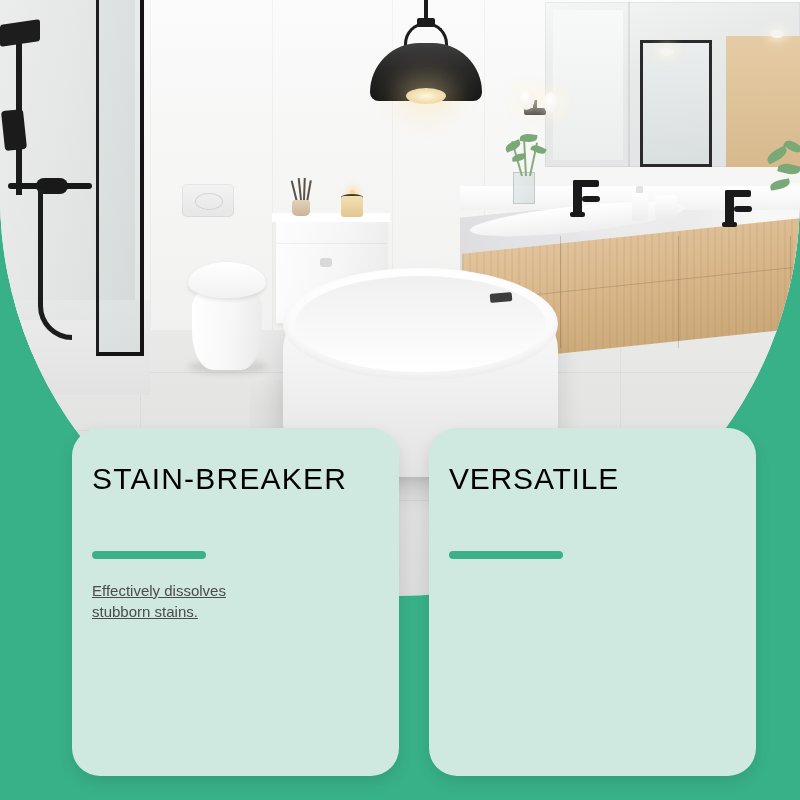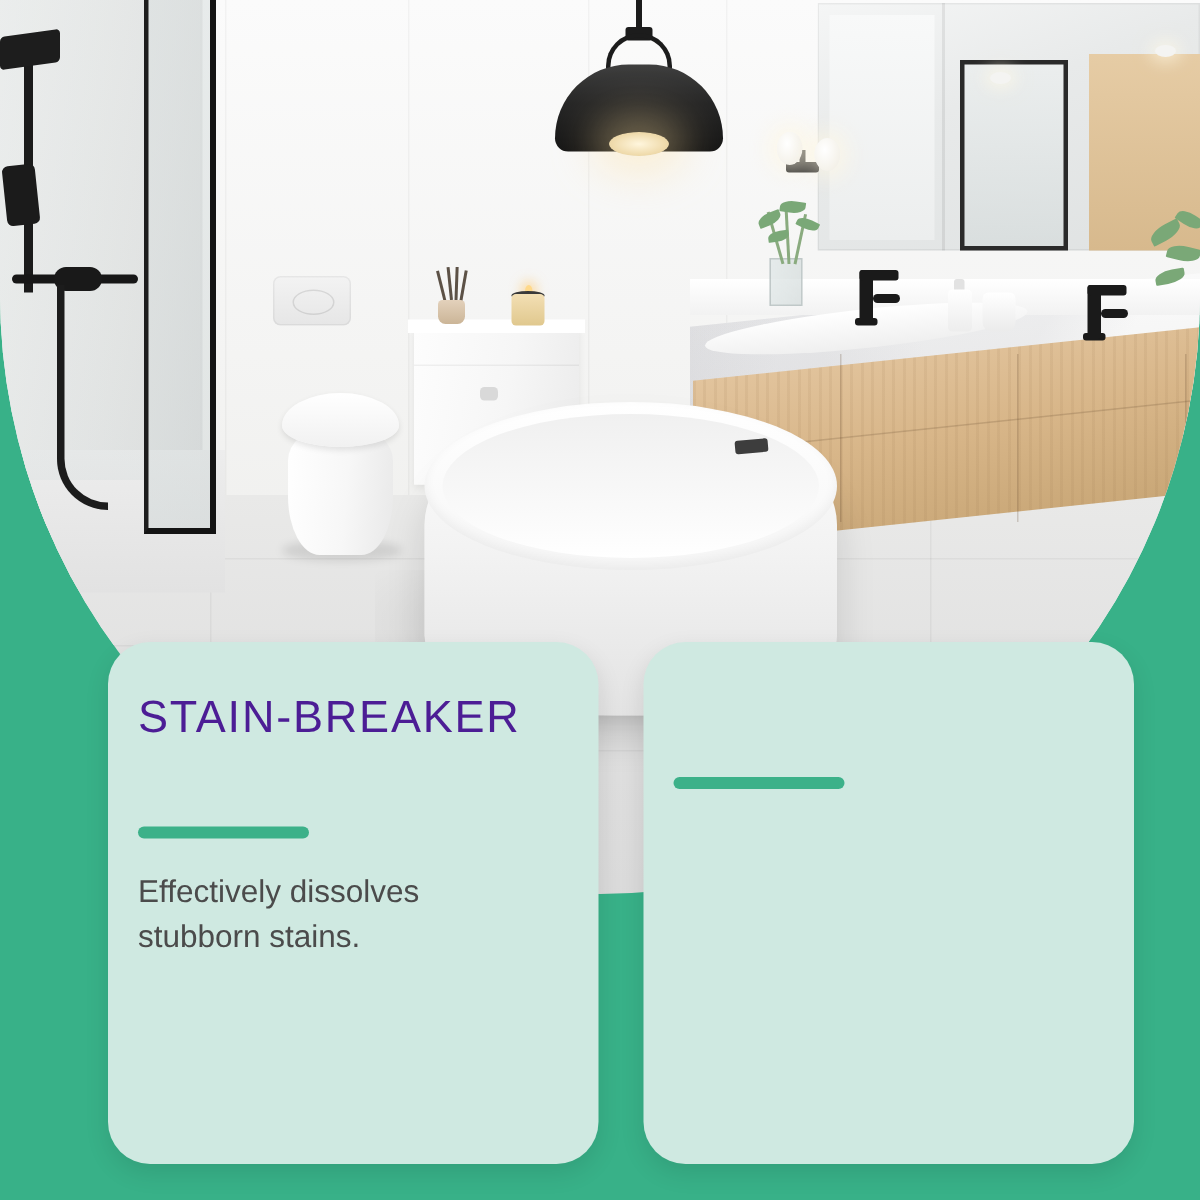--- a/index.html
+++ b/index.html
@@ -367,37 +367,38 @@
     box-shadow: 0 6px 16px rgba(0,0,0,0.10);
     padding: 34px 24px 24px 20px;
     box-sizing: border-box;
     display: flex;
     flex-direction: column;
   }
   .card-title {
     font-size: 30px;
     font-weight: 400;
     letter-spacing: 1.2px;
-    color: #4c1d95;
+    color: #000000;
     line-height: 1.1;
     margin: 0 0 0 0;
   }
   .card-rule {
     width: 114px;
     height: 8px;
     border-radius: 4px;
     background: #3cb189;
     margin-top: 56px;
   }
   .card-desc {
     margin-top: 21px;
-    font-size: 21px;
+    font-size: 15px;
     line-height: 1.42;
     color: #4b4b4b;
     white-space: pre-line;
+    text-decoration: underline;
   }
   .card--right .card-title { letter-spacing: 0.8px; }
 </style>
 </head>
 <body>
 
 <div class="poster">
 
   <div class="green-bg"></div>
 
@@ -515,18 +516,19 @@
   <div class="cards">
 
     <div class="card card--left">
       <div class="card-title">STAIN-BREAKER</div>
       <div class="card-rule"></div>
       <div class="card-desc">Effectively dissolves
 stubborn stains.</div>
     </div>
 
     <div class="card card--right">
+      <div class="card-title">VERSATILE</div>
       <div class="card-rule"></div>
     </div>
 
   </div>
 
 </div>
 
 </body></html>

